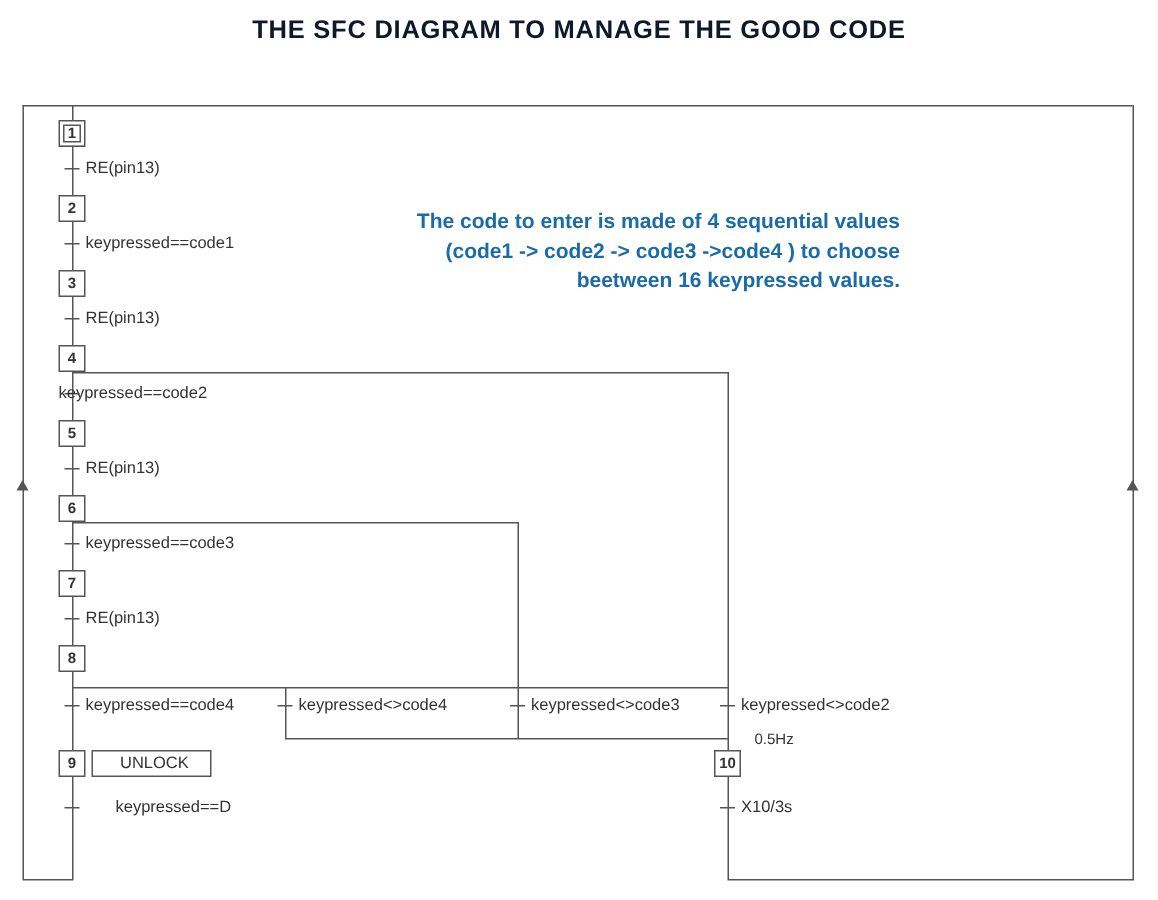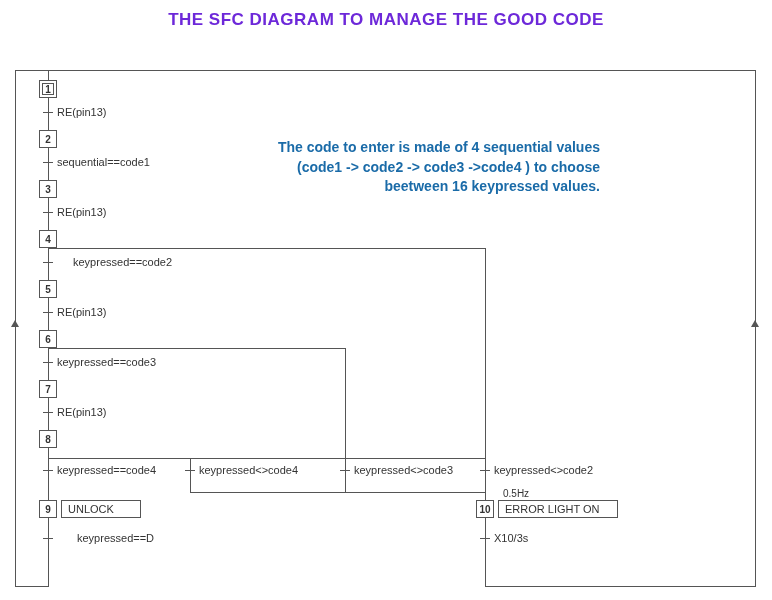--- a/index.html
+++ b/index.html
@@ -1,22 +1,22 @@
 <!DOCTYPE html>
 <html><head>
 <meta charset="utf-8">
 <style>
   * { box-sizing: border-box; }
   body { margin: 0; font-family: Arial, sans-serif; width: 772px; height: 600px; position: relative; background: #fff; }
-  .title { color: #6d28d9; font-weight: bold; font-size: 17px; text-align: center; padding-top: 10px; letter-spacing: 0.5px; }
+  .title { color: #0f172a; font-weight: bold; font-size: 17px; text-align: center; padding-top: 10px; letter-spacing: 0.5px; }
   .desc { color: #1a6ba8; font-weight: bold; font-size: 14px; text-align: right; position: absolute; top: 138px; left: 240px; width: 360px; line-height: 1.4; }
   .diagram { position: absolute; top: 70px; left: 15px; right: 15px; bottom: 10px; }
   .step { position: absolute; border: 1px solid #555; background: #fff; font-size: 10px; color: #333; display: flex; align-items: center; justify-content: center; width: 18px; height: 18px; font-weight: bold; }
   .step.initial { box-shadow: inset 0 0 0 2px #fff, inset 0 0 0 3px #555; }
-  .action-box { position: absolute; border: 1px solid #555; background: #fff; font-size: 11px; color: #333; display: flex; align-items: center; padding: 0 6px; height: 18px; }
+  .action-box { position: absolute; border: 1px solid #555; background: #fff; font-size: 11px; color: #333; display: flex; align-items: center; padding: 0 18px; height: 18px; }
   .trans { position: absolute; font-size: 11px; color: #333; white-space: nowrap; }
   .tick { position: absolute; width: 10px; height: 1px; background: #555; }
   .vline { position: absolute; width: 1px; background: #555; }
   .hline { position: absolute; height: 1px; background: #555; }
   .qualifier { position: absolute; font-size: 10px; color: #333; text-align: center; }
   .arrow-up { position: absolute; width: 0; height: 0; border-left: 4px solid transparent; border-right: 4px solid transparent; border-bottom: 7px solid #555; }
 </style>
 </head>
 <body>
 
@@ -37,29 +37,29 @@
 
   <div class="hline" style="left:0; top:516px; width:34px;"></div>
   <div class="hline" style="left:470px; top:516px; width:271px;"></div>
 
   <div class="step initial" style="left:24px; top:10px;">1</div>
   <div class="tick" style="left:28px; top:42px;"></div>
   <div class="trans" style="left:42px; top:36px;">RE(pin13)</div>
 
   <div class="step" style="left:24px; top:60px;">2</div>
   <div class="tick" style="left:28px; top:92px;"></div>
-  <div class="trans" style="left:42px; top:86px;">sequential==code1</div>
+  <div class="trans" style="left:42px; top:86px;">keypressed==code1</div>
 
   <div class="step" style="left:24px; top:110px;">3</div>
   <div class="tick" style="left:28px; top:142px;"></div>
   <div class="trans" style="left:42px; top:136px;">RE(pin13)</div>
 
   <div class="step" style="left:24px; top:160px;">4</div>
   <div class="tick" style="left:28px; top:192px;"></div>
-  <div class="trans" style="left:58px; top:186px;">keypressed==code2</div>
+  <div class="trans" style="left:24px; top:186px;">keypressed==code2</div>
 
   <div class="step" style="left:24px; top:210px;">5</div>
   <div class="tick" style="left:28px; top:242px;"></div>
   <div class="trans" style="left:42px; top:236px;">RE(pin13)</div>
 
   <div class="step" style="left:24px; top:260px;">6</div>
   <div class="tick" style="left:28px; top:292px;"></div>
   <div class="trans" style="left:42px; top:286px;">keypressed==code3</div>
 
   <div class="step" style="left:24px; top:310px;">7</div>
@@ -90,17 +90,16 @@
   <div class="hline" style="left:33px; top:278px; width:298px;"></div>
   <div class="vline" style="left:330px; top:278px; height:110px;"></div>
 
   <div class="step" style="left:24px; top:430px;">9</div>
   <div class="action-box" style="left:46px; top:430px; width:80px;">UNLOCK</div>
   <div class="tick" style="left:28px; top:468px;"></div>
   <div class="trans" style="left:42px; top:462px;padding-left:20px;">keypressed==D</div>
 
   <div class="qualifier" style="left:488px; top:418px;">0.5Hz</div>
   <div class="step" style="left:461px; top:430px;">10</div>
-  <div class="action-box" style="left:483px; top:430px; width:120px;">ERROR LIGHT ON</div>
   <div class="tick" style="left:465px; top:468px;"></div>
   <div class="trans" style="left:479px; top:462px;">X10/3s</div>
 
 </div>
 
 </body></html>

